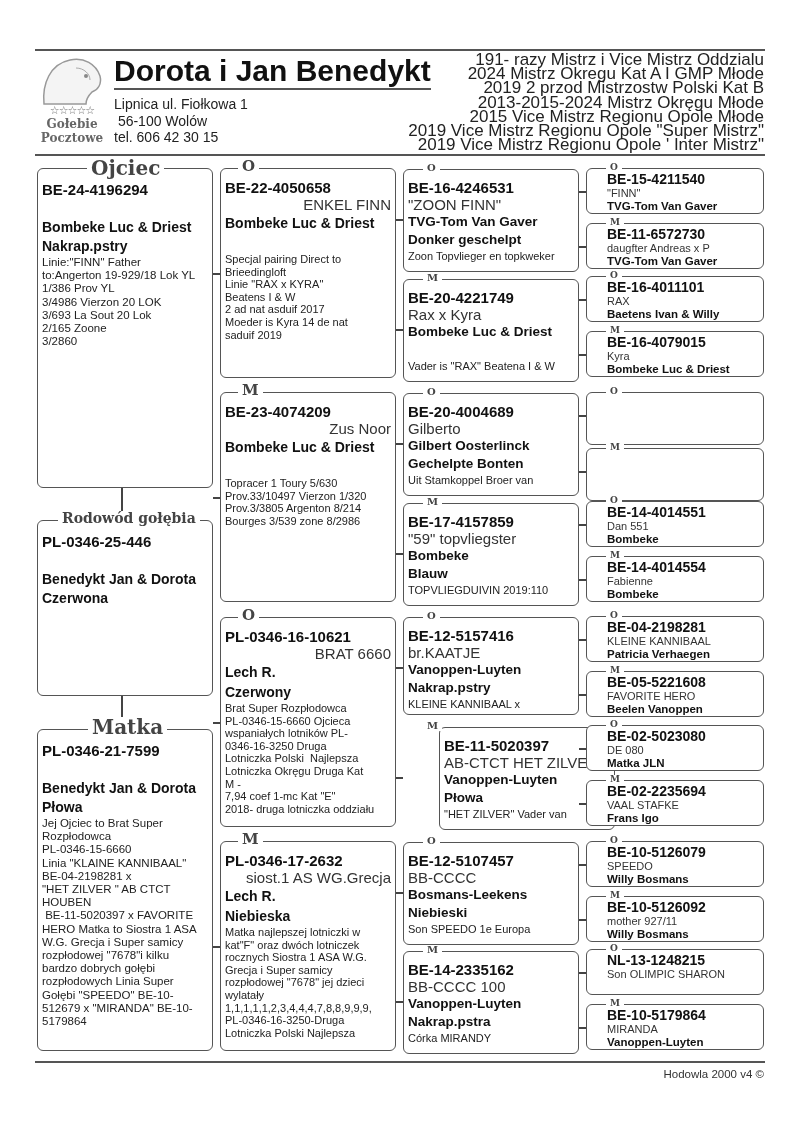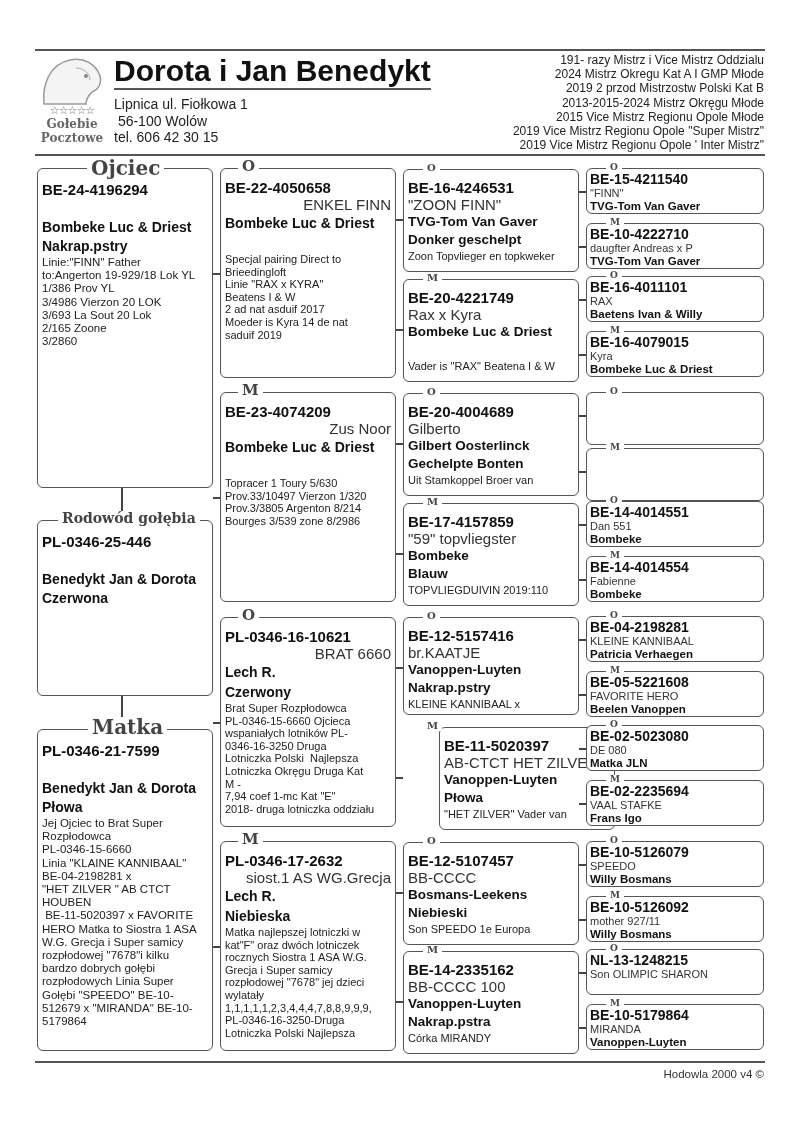--- a/index.html
+++ b/index.html
@@ -6,21 +6,21 @@
   body { width:800px; height:1131px; position:relative; font-family:"Liberation Sans", sans-serif; color:#111; overflow:hidden; }
   .hr { position:absolute; left:35px; width:730px; height:2px; background:#555; }
   .logo { position:absolute; left:36px; top:54px; width:72px; height:95px; }
   .logo svg { display:block; }
   .logo .stars { font-size:11px; color:#777; letter-spacing:-1px; text-align:center; position:absolute; top:50px; left:0; width:72px; }
   .logo .l1, .logo .l2 { font-family:"DejaVu Serif", serif; font-weight:bold; color:#666; font-size:12px; text-align:center; position:absolute; left:-2px; width:76px; }
   .logo .l1 { top:63px; }
   .logo .l2 { top:77px; }
   .owner { position:absolute; left:114px; top:54px; font-size:30px; font-weight:bold; color:#111; border-bottom:2px solid #555; padding-bottom:0; line-height:34px; }
   .addr { position:absolute; left:114px; top:96px; font-size:14px; line-height:16.5px; color:#222; }
-  .titles { position:absolute; right:36px; top:53px; font-size:12px; line-height:14.2px; text-align:right; color:#222; }
+  .titles { position:absolute; right:36px; top:53px; font-size:17px; line-height:14.2px; text-align:right; color:#222; }
 
   .box { position:absolute; border:1.5px solid #555; border-radius:6px; background:#fff; box-sizing:border-box; padding:0 4px; overflow:hidden; }
   .legend { position:absolute; background:#fff; font-family:"DejaVu Serif", serif; font-weight:bold; color:#444; padding:0 4px; line-height:1; }
   .box .ring { font-weight:bold; white-space:nowrap; }
   .box .name { color:#333; white-space:nowrap; }
   .box .breeder, .box .color { font-weight:bold; white-space:nowrap; }
   .box .notes { color:#222; }
 
   
   .g1 .ring { font-size:15px; margin-top:12px; }
@@ -36,21 +36,21 @@
   .g2 .notes { font-size:11px; line-height:12.6px; }
 
   
   .g3 .ring { font-size:15px; margin-top:9px; line-height:17px; }
   .g3 .name { font-size:15px; line-height:17px; }
   .g3 .breeder { font-size:13.5px; line-height:18px; }
   .g3 .color { font-size:13.5px; line-height:18px; }
   .g3 .notes { font-size:11px; line-height:14px; white-space:nowrap; }
 
   
-  .g4 { padding:0 3px; }
+  .g4 { padding:0 20px; }
   .g4 .ring { font-size:14px; margin-top:2px; line-height:16px; }
   .g4 .name { font-size:11px; line-height:12px; }
   .g4 .breeder { font-size:11.5px; line-height:14px; }
 
   .line { position:absolute; background:#444; }
   .footer { position:absolute; right:36px; top:1068px; font-size:11.5px; color:#333; }
 </style>
 </head>
 <body>
 
@@ -267,21 +267,21 @@
     <div class="legend" style="left: 423px; top: 945px; font-size: 10px;">M</div>
   </div>
 <div id="gen4-wrap">
     <div class="box g4" style="left: 586px; top: 168px; width: 178px; height: 46px;">
       <div class="ring">BE-15-4211540</div>
       <div class="name">"FINN"</div>
       <div class="breeder">TVG-Tom Van Gaver</div>
     </div>
     <div class="legend" style="left: 606px; top: 163px; font-size: 9px;">O</div>
     <div class="box g4" style="left: 586px; top: 223px; width: 178px; height: 46px;">
-      <div class="ring">BE-10-4222710</div>
+      <div class="ring">BE-11-6572730</div>
       <div class="name">daugfter Andreas x P</div>
       <div class="breeder">TVG-Tom Van Gaver</div>
     </div>
     <div class="legend" style="left: 606px; top: 218px; font-size: 9px;">M</div>
     <div class="box g4" style="left: 586px; top: 276px; width: 178px; height: 46px;">
       <div class="ring">BE-16-4011101</div>
       <div class="name">RAX</div>
       <div class="breeder">Baetens Ivan &amp; Willy</div>
     </div>
     <div class="legend" style="left: 606px; top: 271px; font-size: 9px;">O</div>

